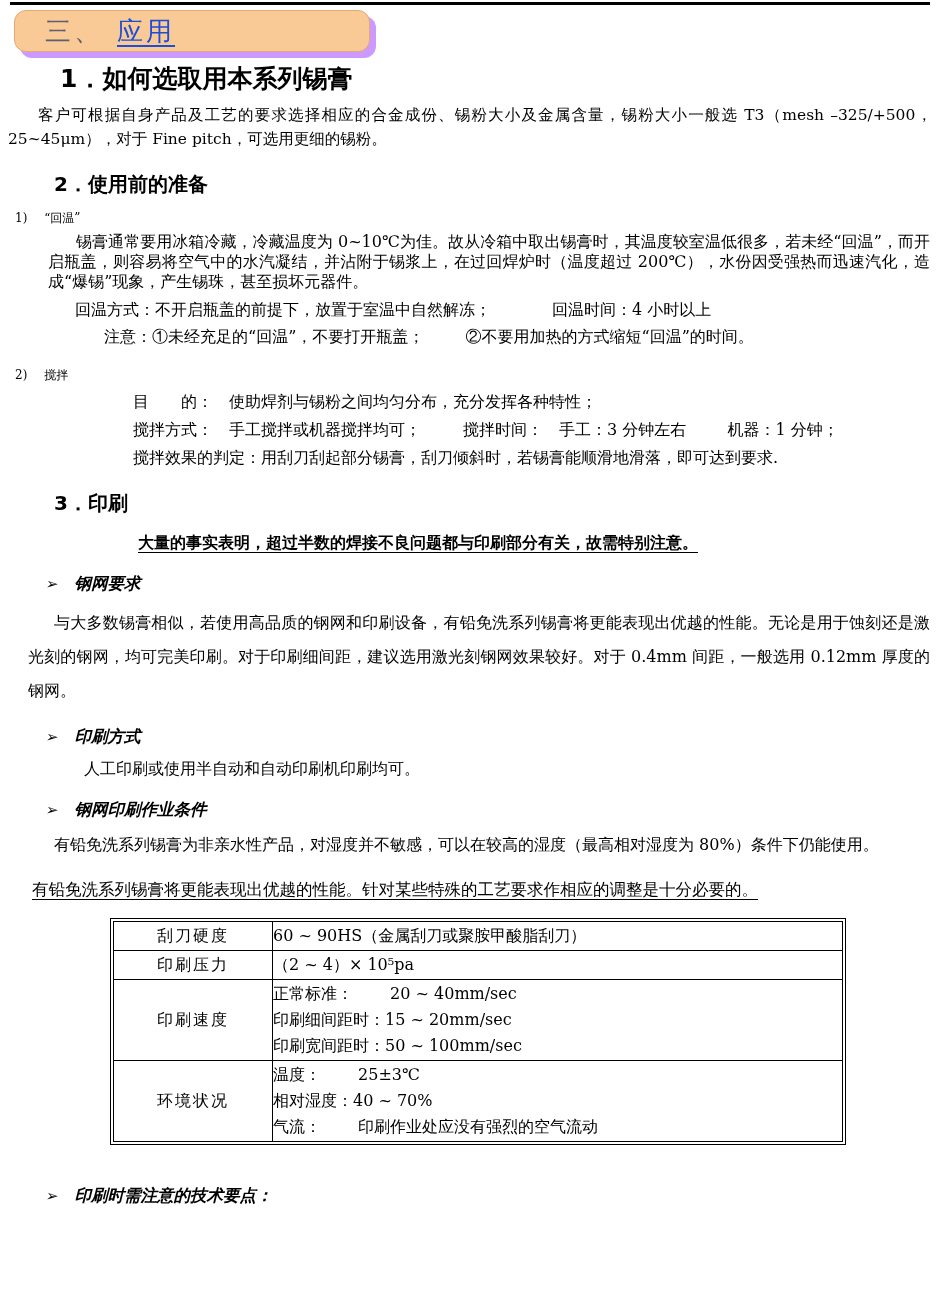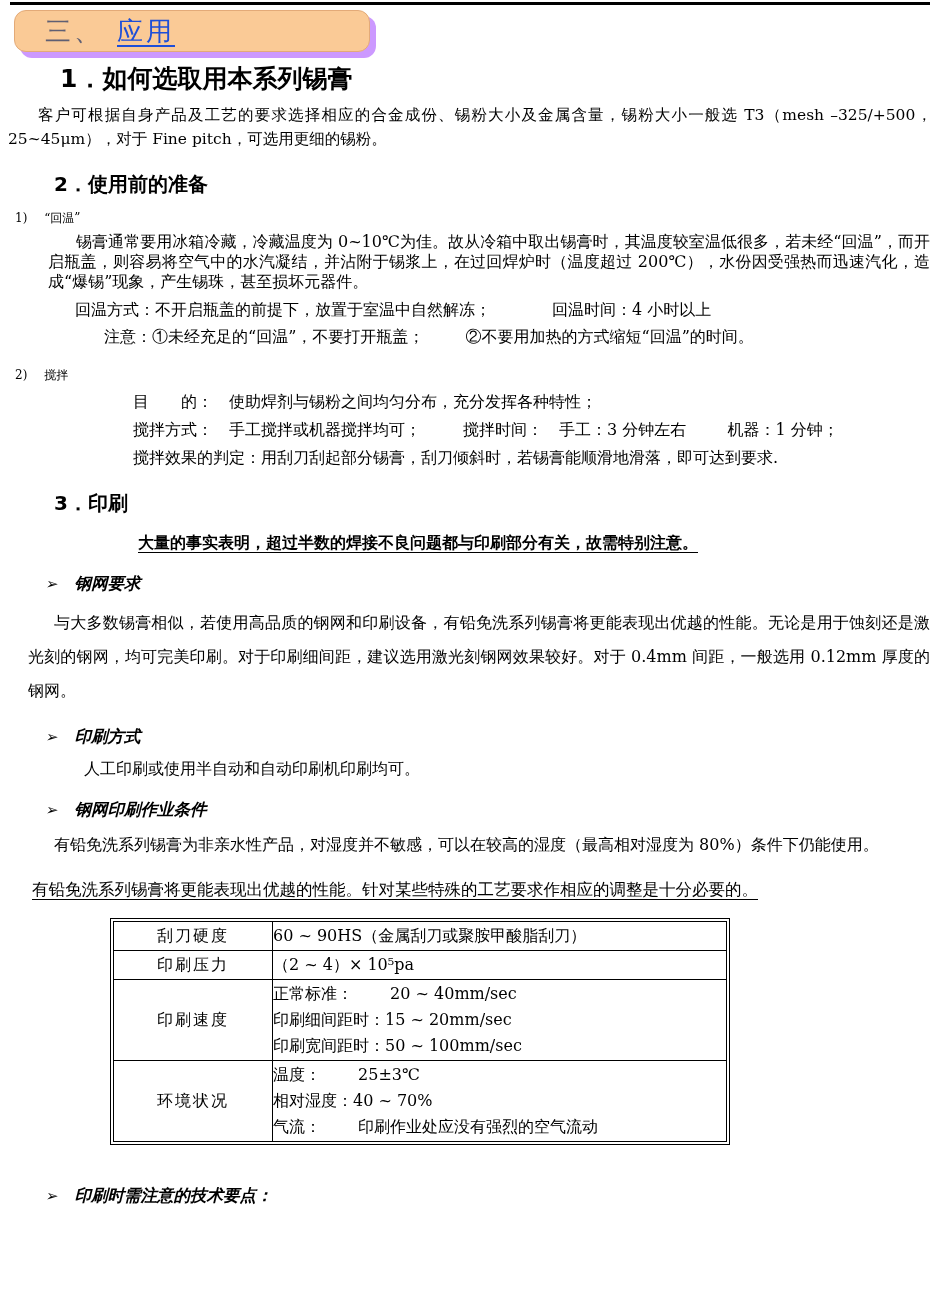--- a/index.html
+++ b/index.html
@@ -92,21 +92,21 @@
   .lh-big{line-height:34px;}
   .lh-norm{line-height:25px;}
   .single-line{margin:9px 4px 0 84px;font-size:16px;line-height:24px;}
   .ideal{
     margin:21px 0 0 32px;
     font-size:16.5px;
     text-decoration:underline;text-underline-offset:4px;
     line-height:24px;
   }
   .tbl-wrap{
-    margin:16px 0 0 110px;width:620px;
+    margin:16px 0 0 110px;width:736px;
     border:1px solid #000;padding:2px;box-sizing:border-box;
   }
   table.cond{
     border-collapse:collapse;width:100%;
     font-size:16px;
   }
   table.cond td{border:1px solid #000;padding:1px 0;vertical-align:middle;}
   td.lbl{width:158px;text-align:center;letter-spacing:2px;}
   td.val{padding-left:14px;}
   .cell-line{line-height:26px;}

